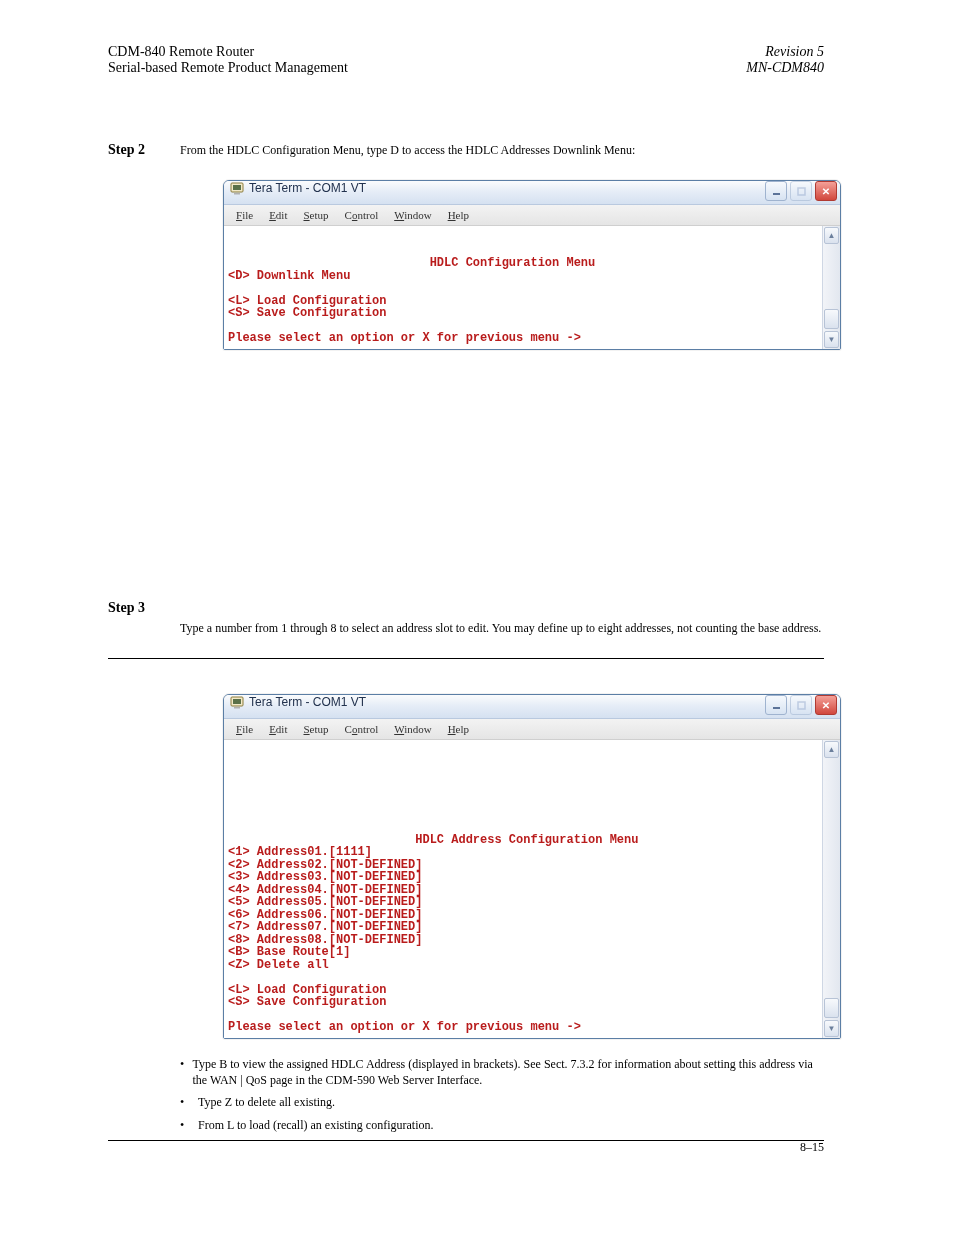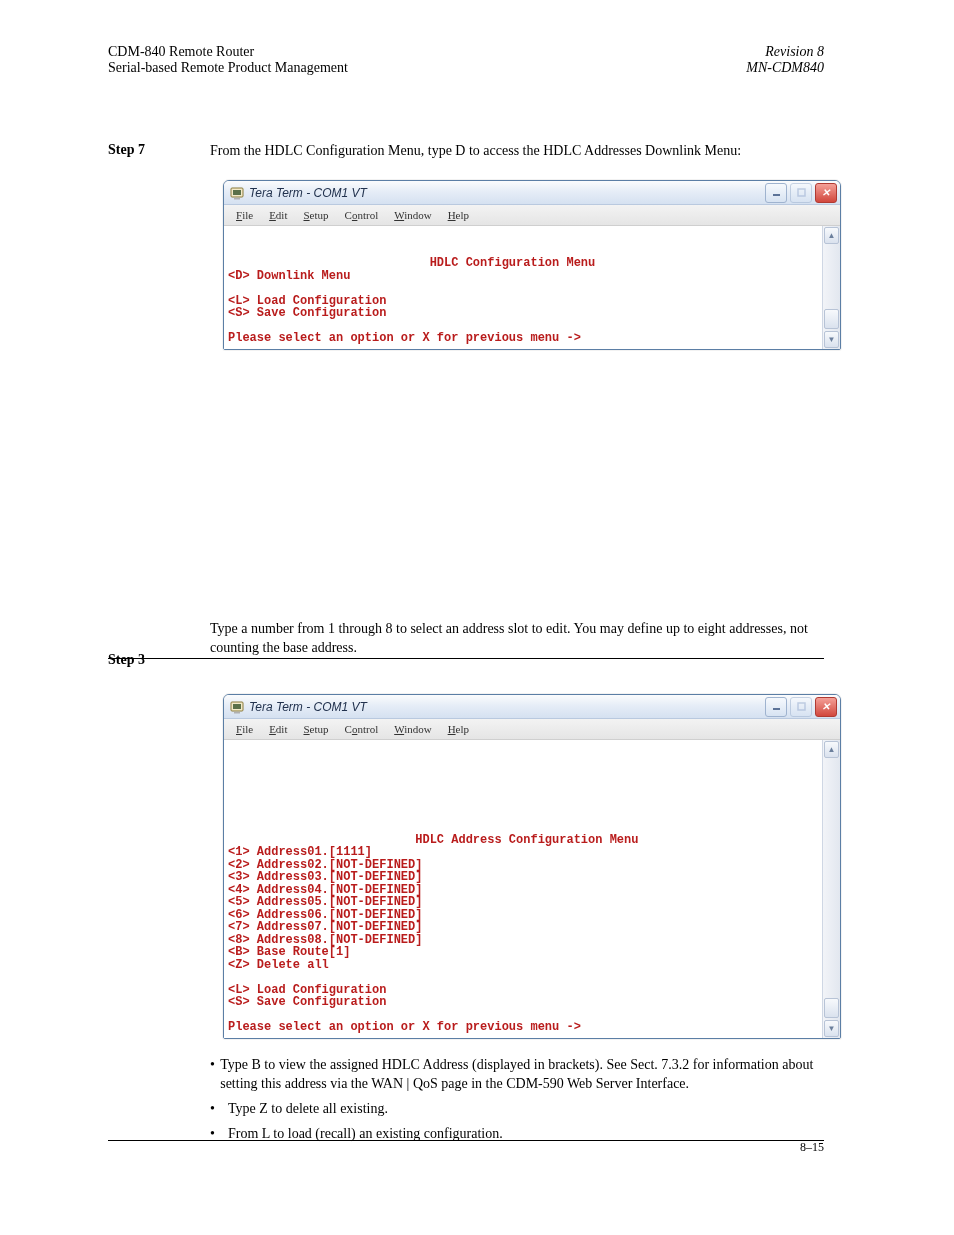--- a/index.html
+++ b/index.html
@@ -30,23 +30,22 @@
   }
   .section-label {
     position: absolute;
     left: 108px;
     font-size: 14px;
   }
   .section-body {
     position: absolute;
     left: 180px;
     right: 58px;
-    font-size: 14px;
+    font-size: 12px;
     line-height: 1.35;
-    margin-left: 30px;
   }
   .hr {
     position: absolute;
     left: 108px;
     right: 58px;
     border-top: 1px solid #000;
     height: 0;
   }
   .footer-left {
     position: absolute;
@@ -72,24 +71,22 @@
     box-shadow: 0 0 0 1px rgba(0,0,0,0.05);
     font-family: Tahoma, Verdana, sans-serif;
     font-size: 12px;
     color: #000;
   }
   .titlebar {
     height: 23px;
     background: linear-gradient(to bottom, #fbfcfd 0%, #e6edf7 45%, #d5e1f1 100%);
     border-bottom: 1px solid #b9c9df;
     display: flex;
-    align-items: center;
     padding: 0 3px 0 6px;
     border-radius: 5px 5px 0 0;
-    font-style: italic;
   }
   .titlebar .app-icon {
     width: 14px;
     height: 14px;
     margin-right: 5px;
   }
   .titlebar .title-text {
     flex: 1 1 auto;
     color: #22324e;
     font-size: 12px;
@@ -187,26 +184,26 @@
 </head>
 <body>
 <div class="page">
 
 <div class="doc-header">
   <div>
     <div>CDM-840 Remote Router</div>
     <div>Serial-based Remote Product Management</div>
   </div>
   <div class="right" style="text-align:right">
-    <div>Revision 8</div>
+    <div>Revision 5</div>
     <div>MN-CDM840</div>
   </div>
 </div>
 
-<div class="section-label" style="top:142px"><b>Step 7</b></div>
+<div class="section-label" style="top:142px"><b>Step 2</b></div>
 <div class="section-body" style="top:142px">
   <span>From the HDLC Configuration Menu, type D to access the HDLC Addresses Downlink Menu:</span>
 </div>
 
 <div class="term-window" style="top:180px">
   <div class="titlebar">
     <span class="app-icon">
       <svg viewBox="0 0 14 14" width="14" height="14">
             <rect x="1" y="2" width="12" height="9" rx="1" fill="#f2e9c8" stroke="#8a7a3a"></rect>
             <rect x="3" y="4" width="8" height="5" fill="#5a7048"></rect>
@@ -249,21 +246,21 @@
     <div class="scrollbar">
       <div class="arrow">▲</div>
       <div class="track">
         <div class="thumb"></div>
       </div>
       <div class="arrow">▼</div>
     </div>
   </div>
 </div>
 
-<div class="section-label" style="top:652px"><b>Step 3</b></div>
+<div class="section-label" style="top:600px"><b>Step 3</b></div>
 <div class="section-body" style="top:620px">
   <div>Type a number from 1 through 8 to select an address slot to edit. You may define up to eight addresses, not counting the base address.</div>
 </div>
 <div class="hr" style="top:658px"></div>
 
 <div class="term-window" style="top:694px">
   <div class="titlebar">
     <span class="app-icon">
       <svg viewBox="0 0 14 14" width="14" height="14">
             <rect x="1" y="2" width="12" height="9" rx="1" fill="#f2e9c8" stroke="#8a7a3a"></rect>

